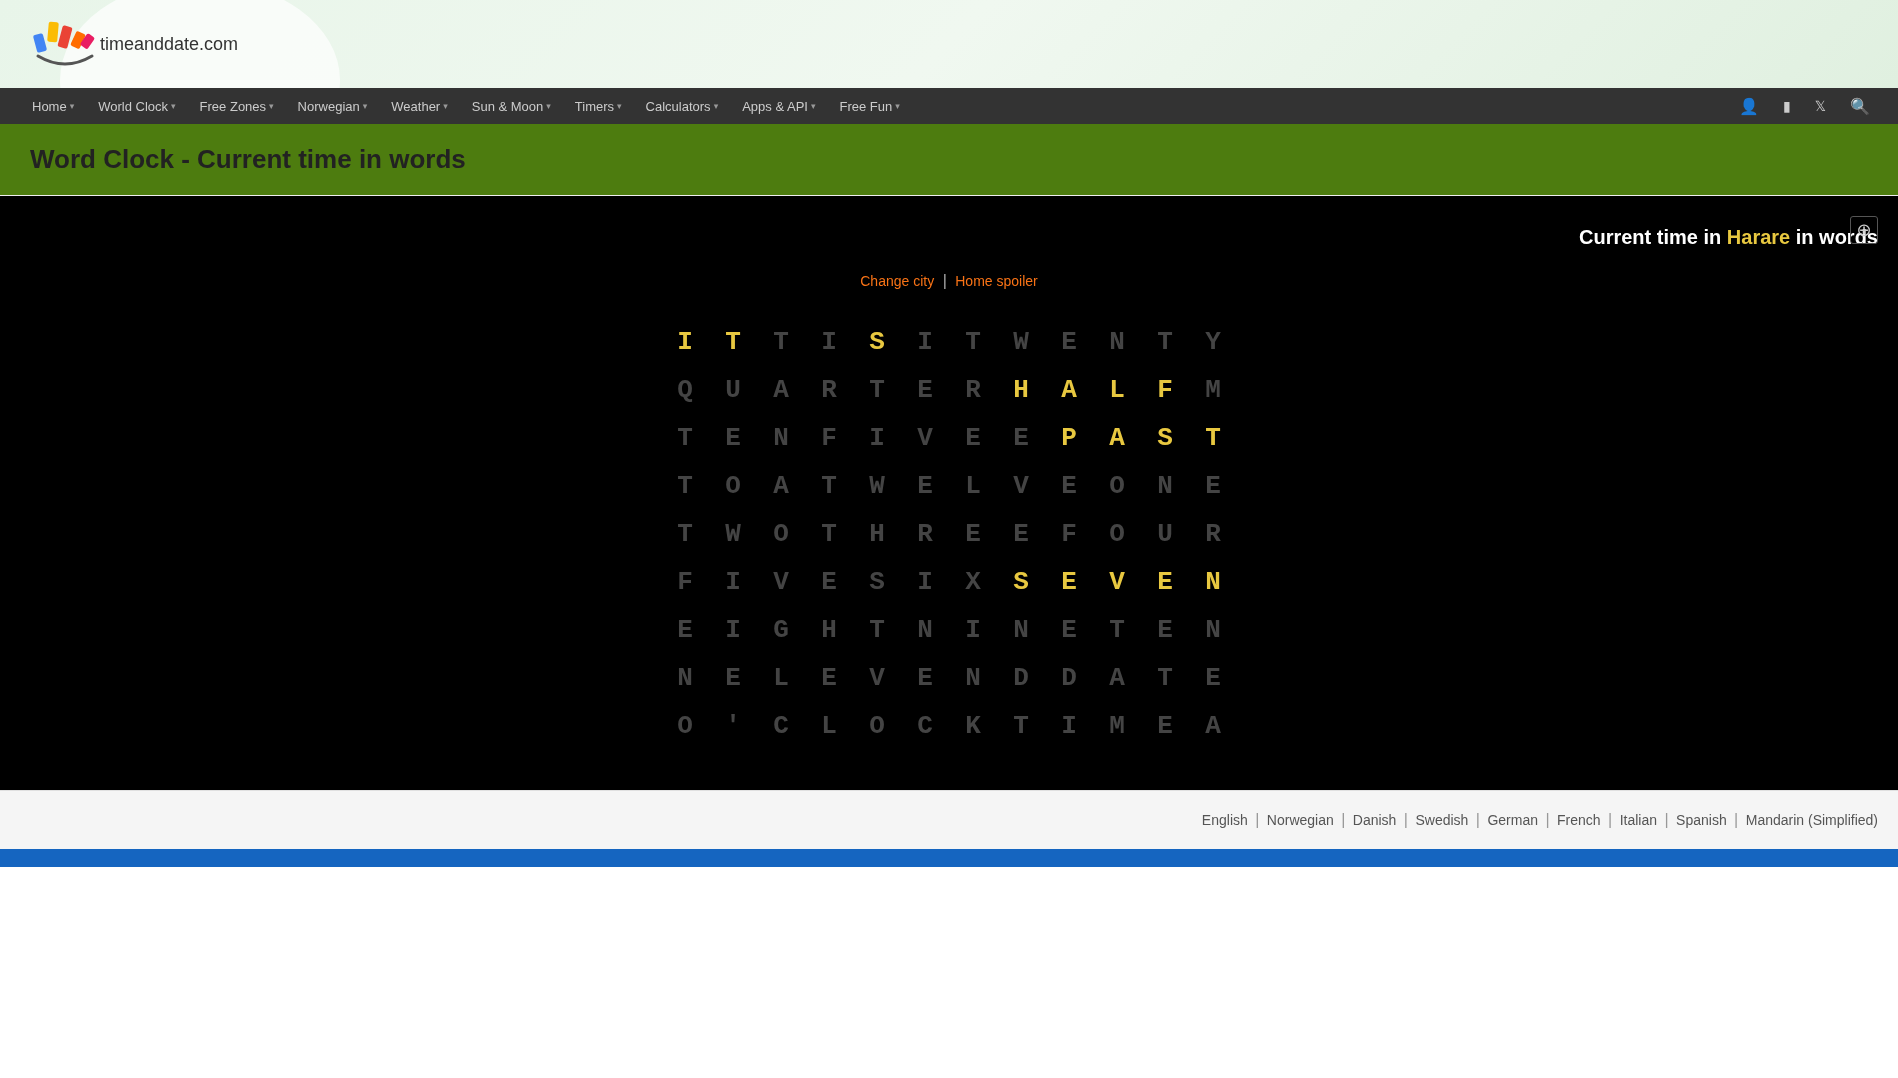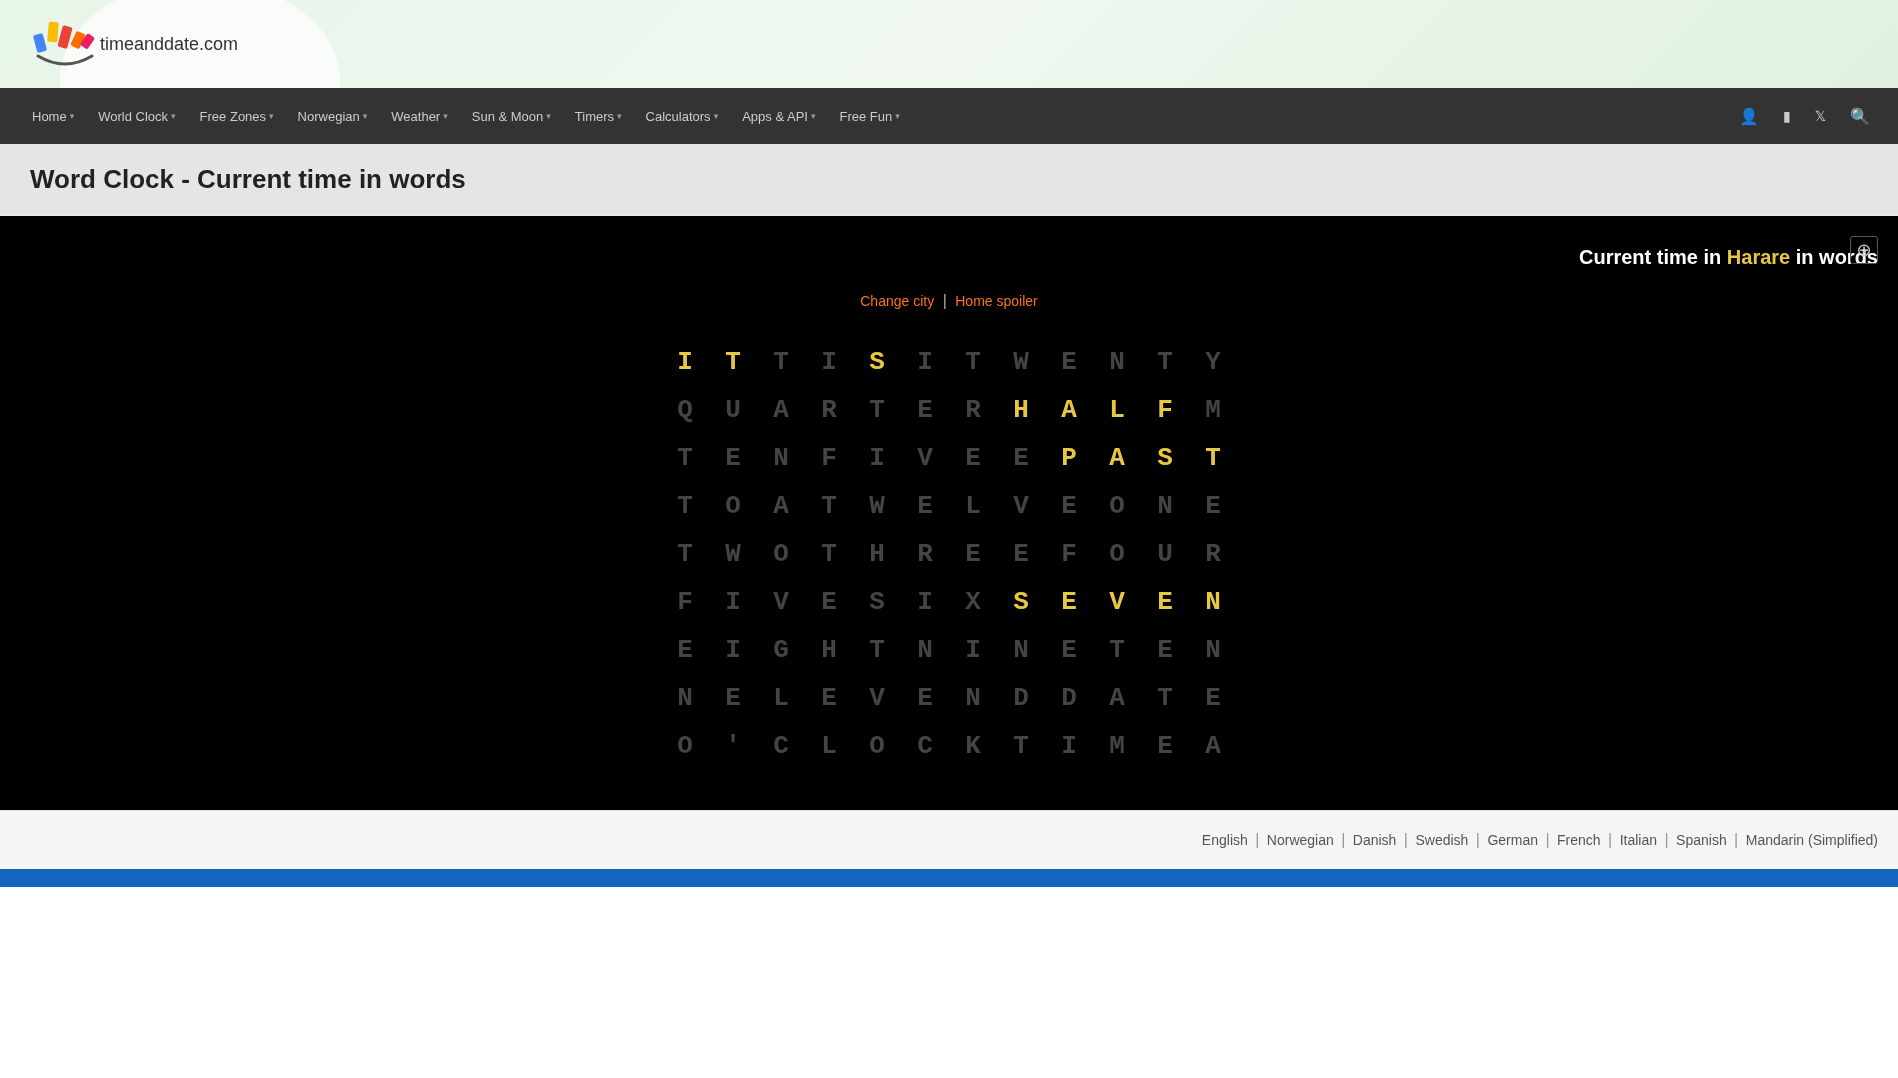--- a/index.html
+++ b/index.html
@@ -33,21 +33,21 @@
     }
     .logo-text {
       font-size: 18px;
       color: #333;
       font-weight: normal;
     }
 
     
     .main-nav {
       background: #333;
-      height: 56px;
+      height: 36px;
       display: flex;
       align-items: center;
       padding: 0 20px;
     }
     .nav-items {
       display: flex;
       align-items: center;
       flex: 1;
       gap: 0;
     }
@@ -73,21 +73,21 @@
     }
     .nav-icon {
       color: #ccc;
       font-size: 16px;
       padding: 0 8px;
       cursor: pointer;
     }
 
     
     .page-title-bar {
-      background: #e5e5e5;
+      background: #4d7c0f;
       padding: 20px 30px;
       border-bottom: 1px solid #eee;
     }
     .page-title-bar h1 {
       font-size: 26px;
       font-weight: bold;
       color: #222;
     }
 
     

